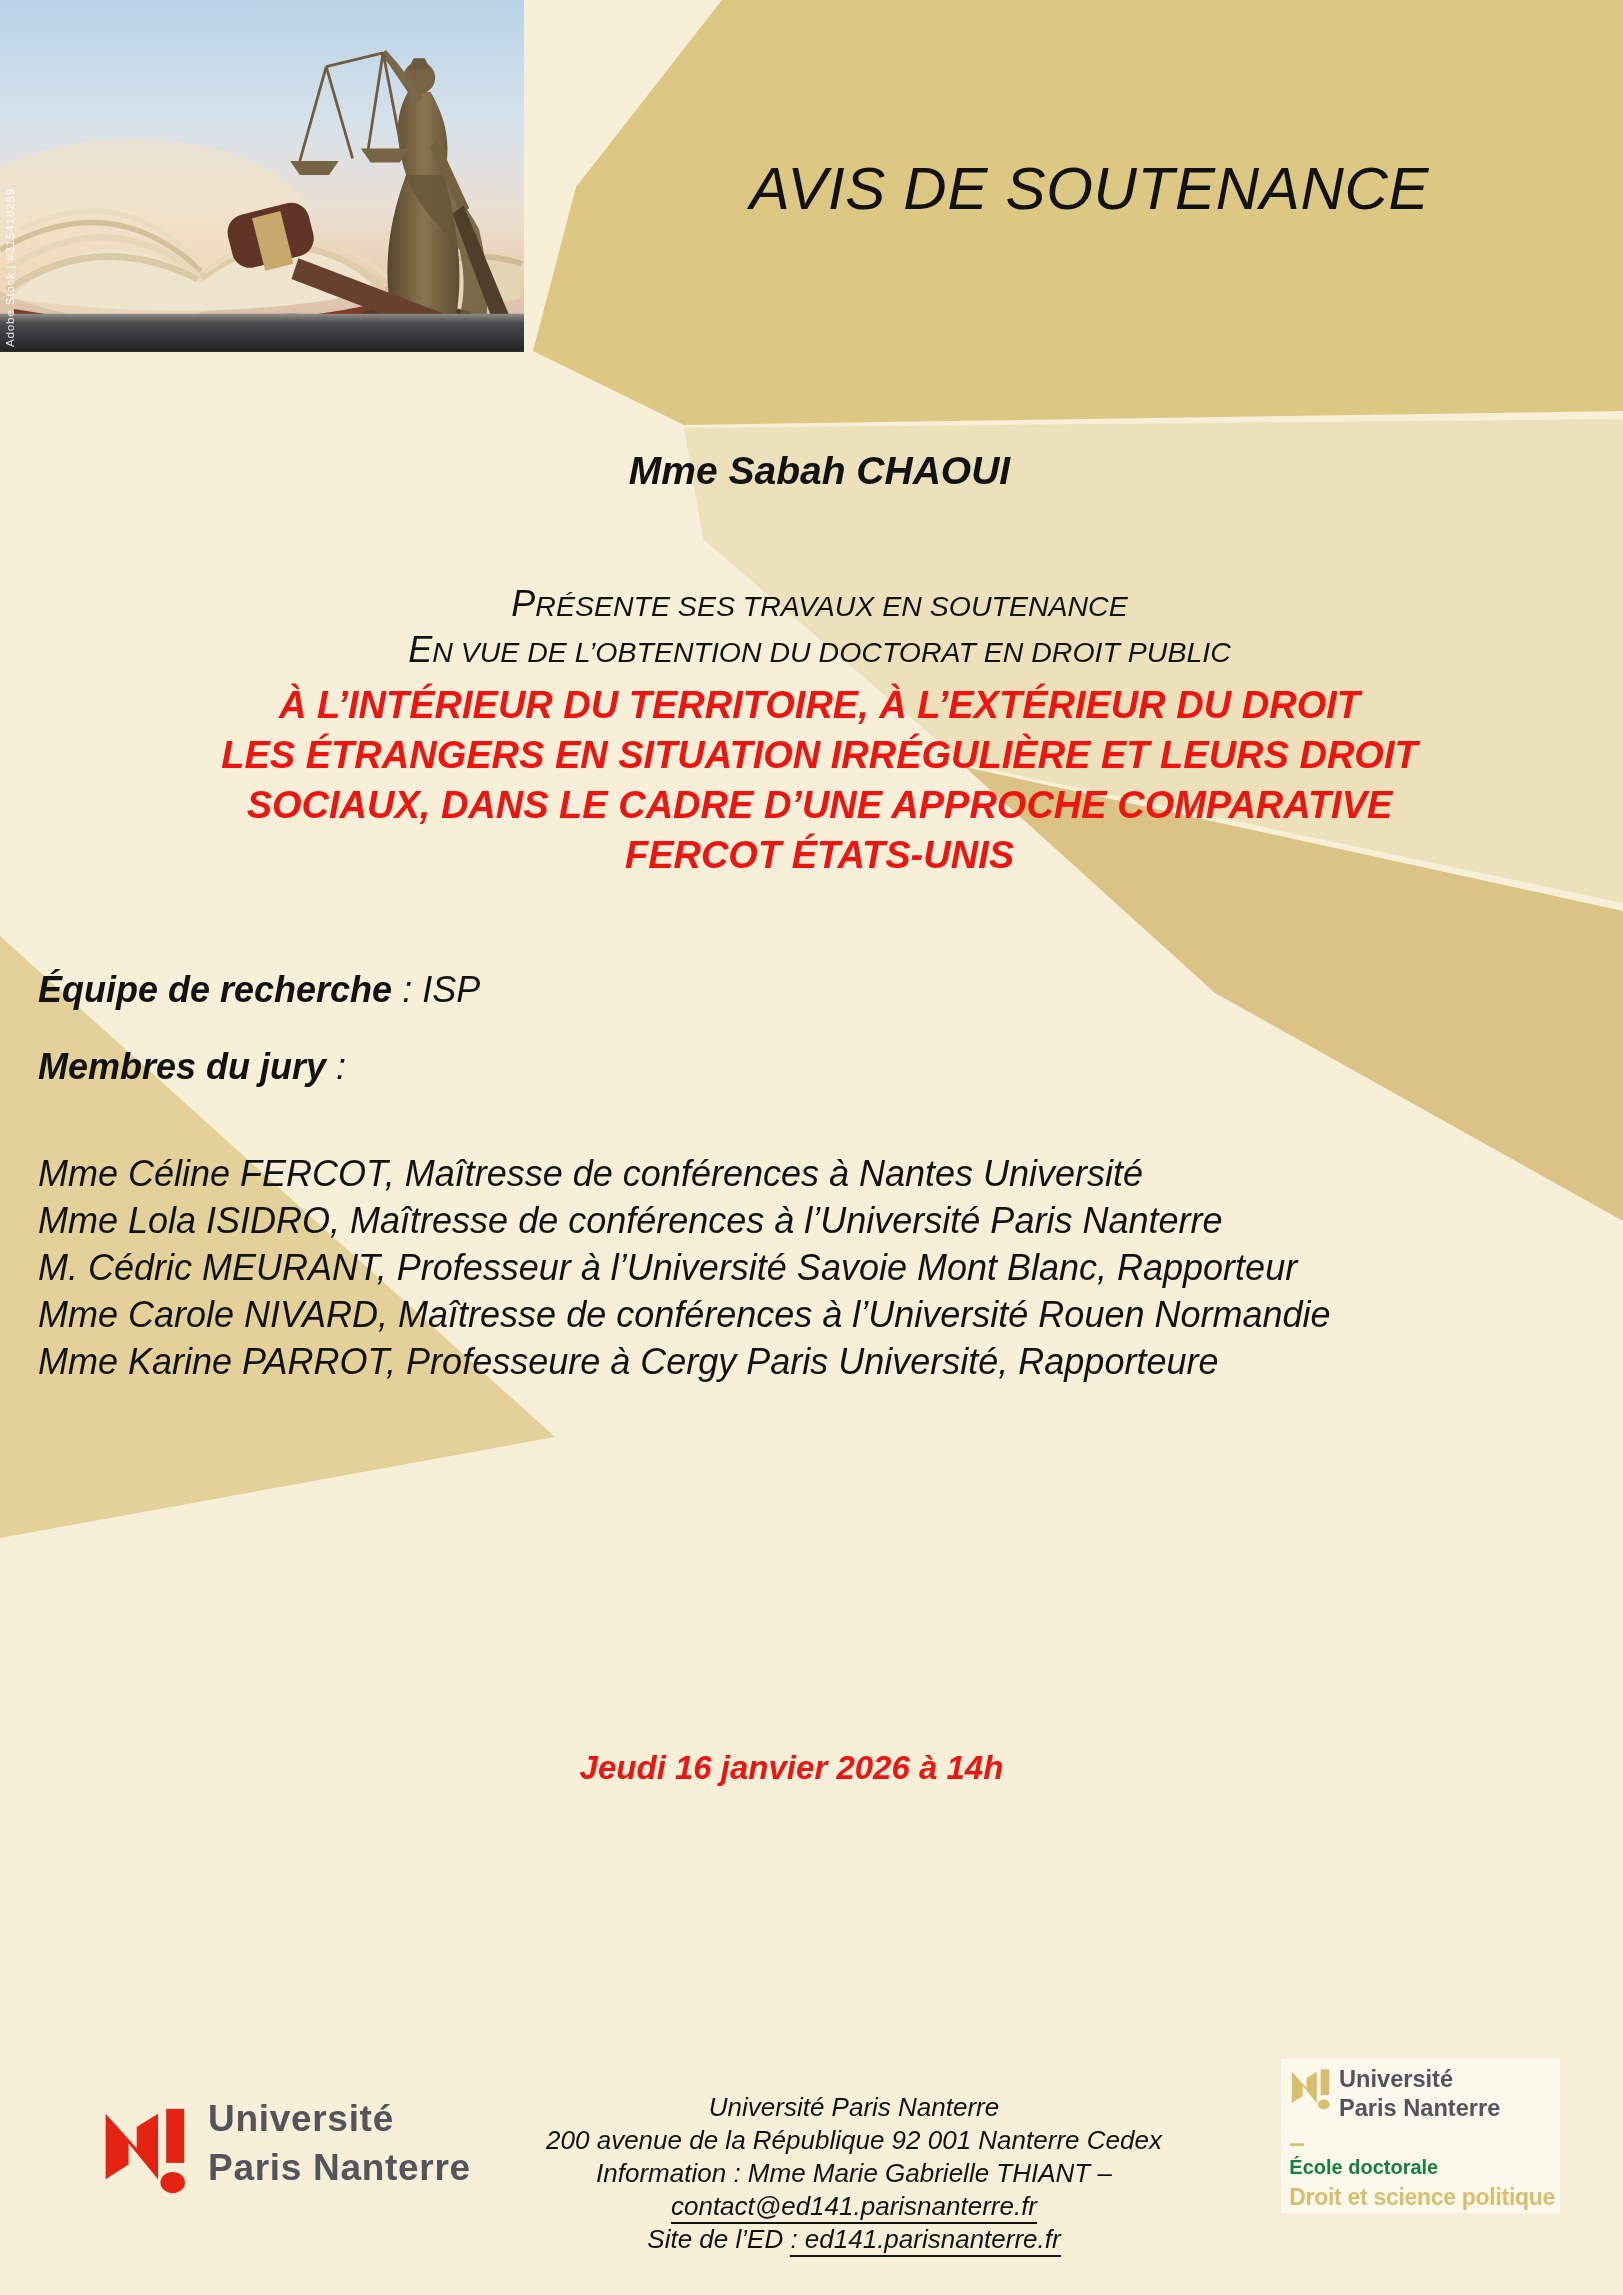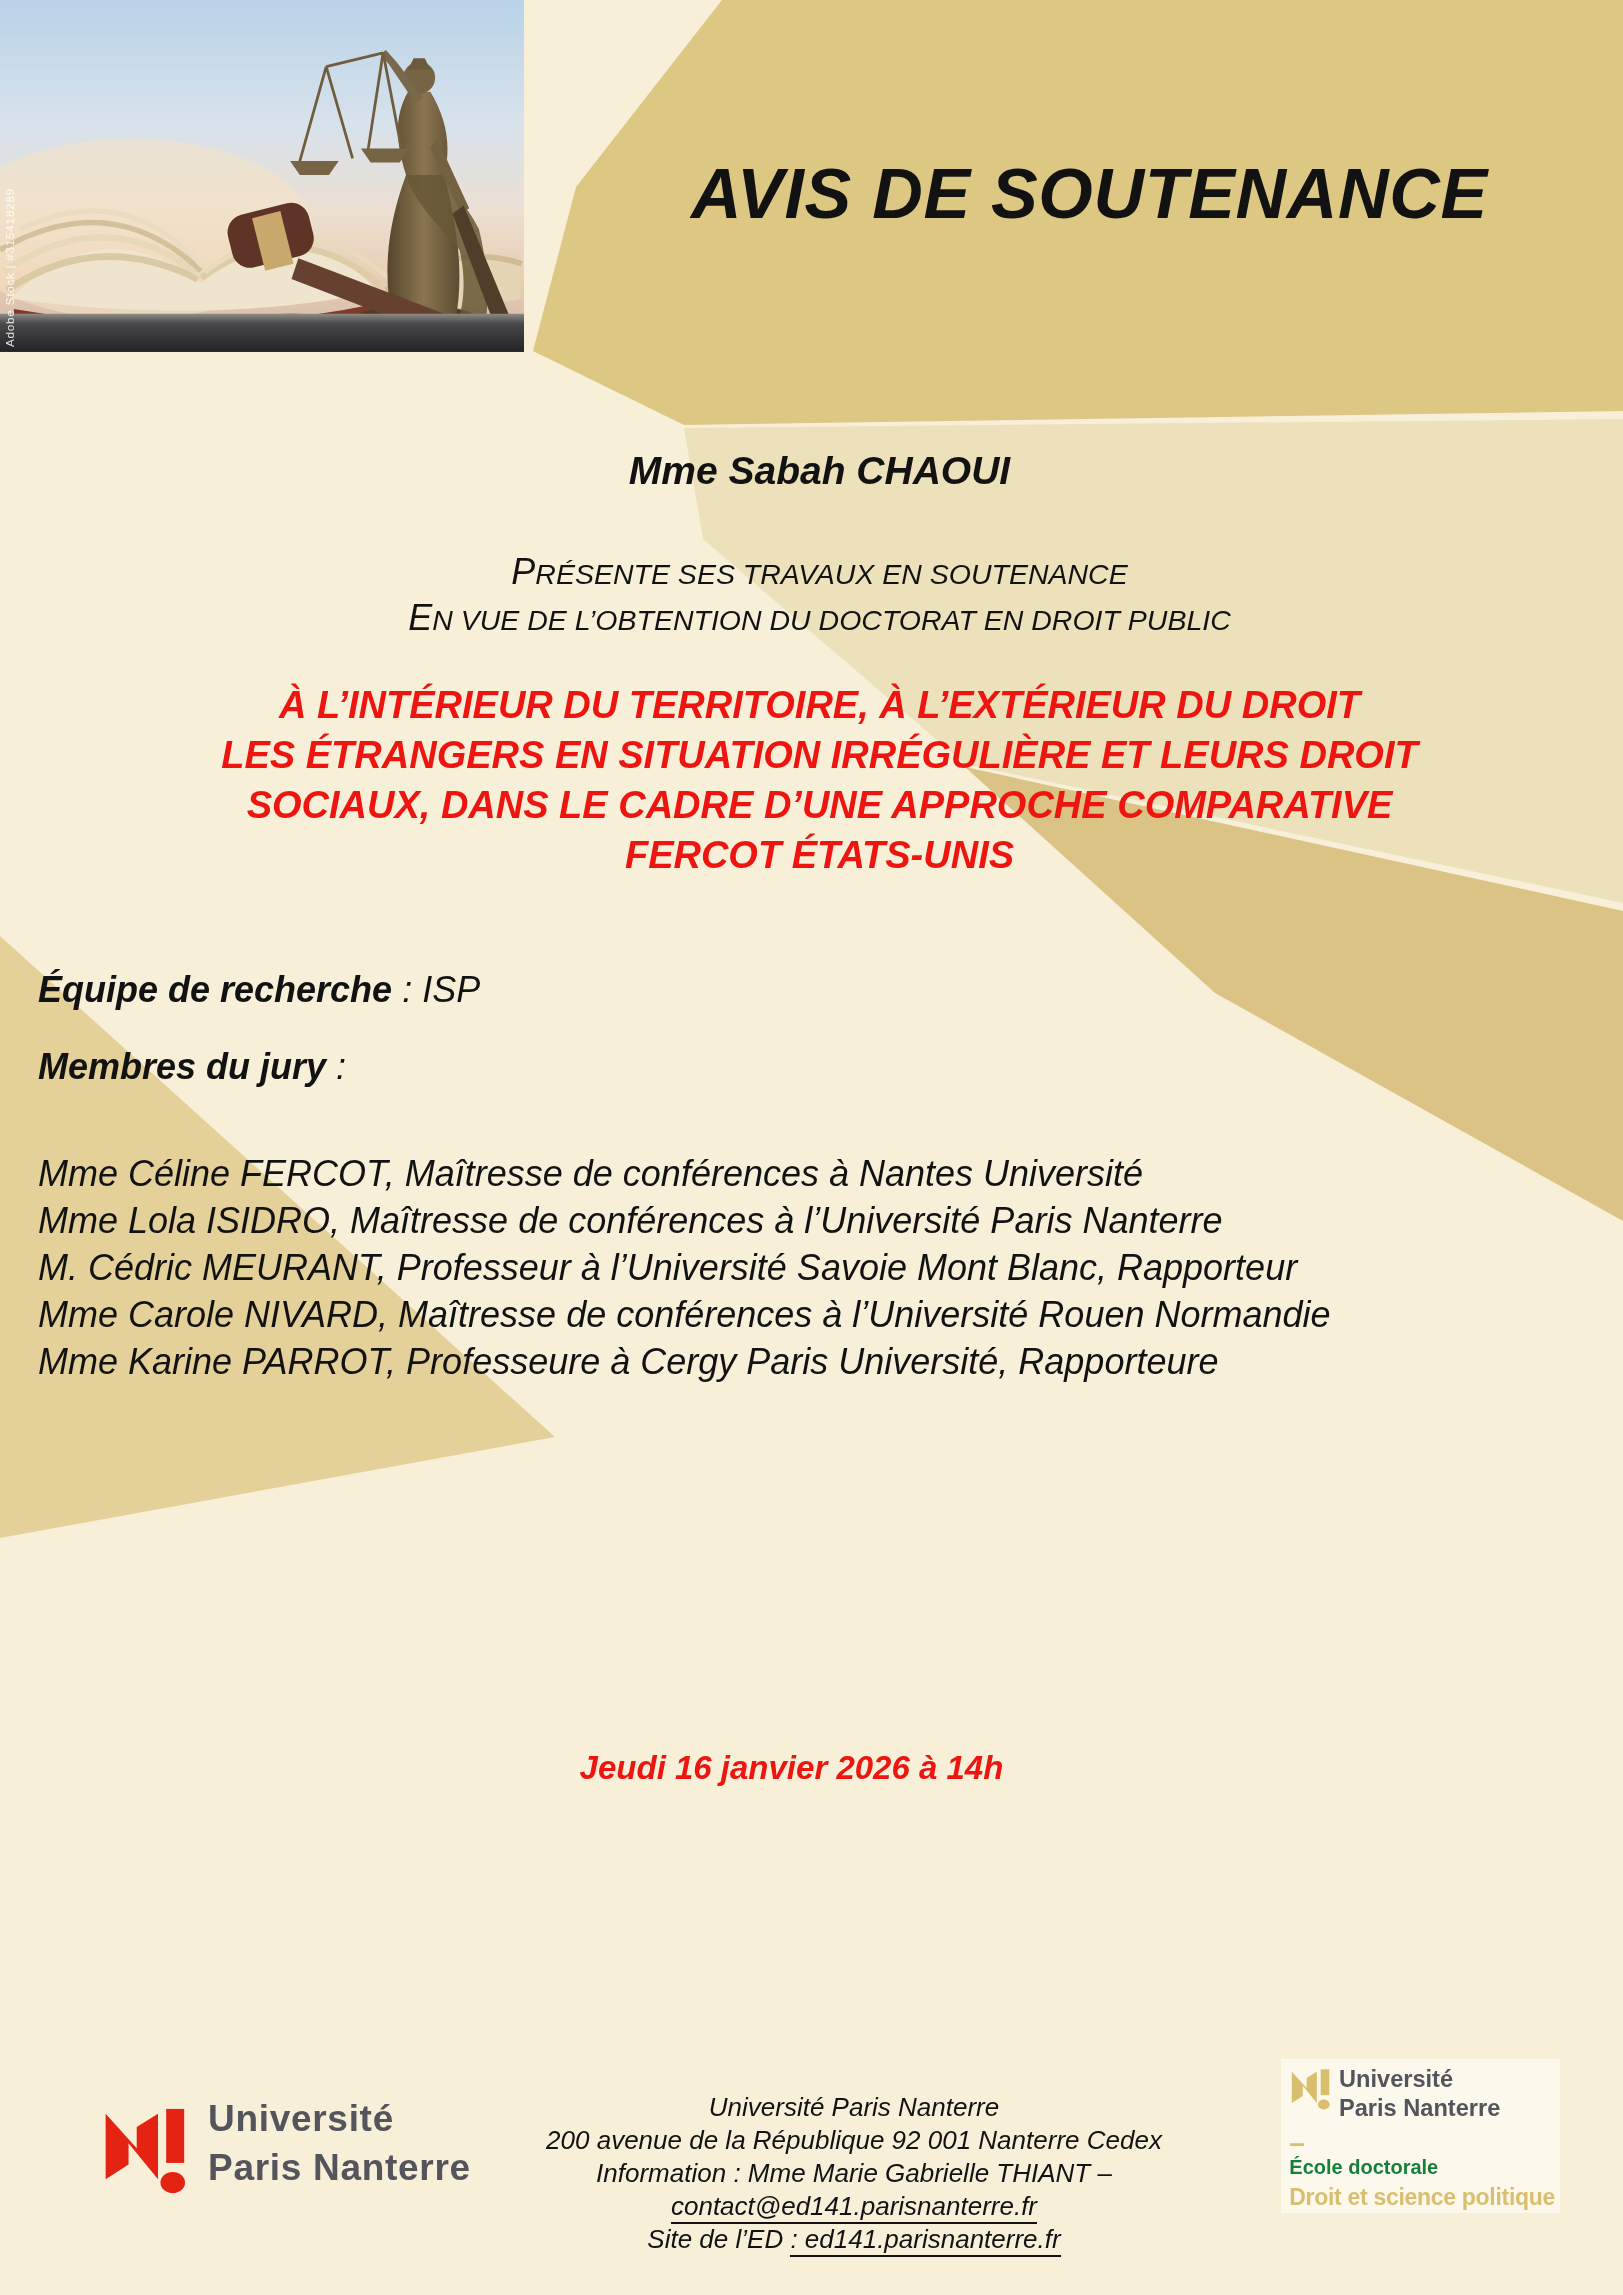--- a/index.html
+++ b/index.html
@@ -10,23 +10,23 @@
   .bg-beige-mid{background:#ece1ba;clip-path:polygon(684px 428px,1623px 419px,1623px 903px,965px 764px,703px 539px);}
   .bg-tan-br{background:#dac384;clip-path:polygon(965px 767px,1623px 911px,1623px 1221px,1215px 993px);}
   .bg-tan-left{background:#e4d199;clip-path:polygon(0 936px,555px 1437px,0 1538px);}
 
   .photo{position:absolute;left:0;top:0;width:524px;height:352px;}
   .photo svg{display:block;}
   .watermark{position:absolute;left:2.8px;top:347px;transform-origin:0 0;transform:rotate(-90deg);
              font-size:11.8px;color:rgba(255,255,255,.85);letter-spacing:0.7px;font-style:normal;}
 
   .txt{position:absolute;font-style:italic;white-space:nowrap;}
-  .avis{left:555px;top:154px;width:1069px;text-align:center;font-size:70px;font-weight:bold;letter-spacing:0.7px;}
+  .avis{left:555px;top:154px;width:1069px;text-align:center;font-size:60px;font-weight:normal;letter-spacing:0.7px;}
   .name{left:21px;top:449px;width:1597px;text-align:center;font-size:39px;font-weight:bold;}
-  .intro{left:21px;top:550px;width:1597px;text-align:center;font-size:28.5px;line-height:44px;}
+  .intro{left:21px;top:582px;width:1597px;text-align:center;font-size:28.5px;line-height:44px;}
   .intro .lead{font-size:36px;}
   .thesis{left:21px;top:680px;width:1597px;text-align:center;font-size:38px;line-height:50px;
           font-weight:bold;color:#ee1511;white-space:normal;}
   .team{left:38px;top:969px;font-size:36px;}
   .team .lbl{font-weight:bold;}
   .jury-label{left:38px;top:1046px;font-size:36px;text-align:center;}
   .jury-label .lbl{font-weight:bold;}
   .jury{left:38px;top:1150px;font-size:36px;line-height:47px;}
   .when{left:14px;top:1744px;width:1555px;text-align:center;font-size:33px;line-height:47px;
         font-weight:bold;color:#ee1511;}

